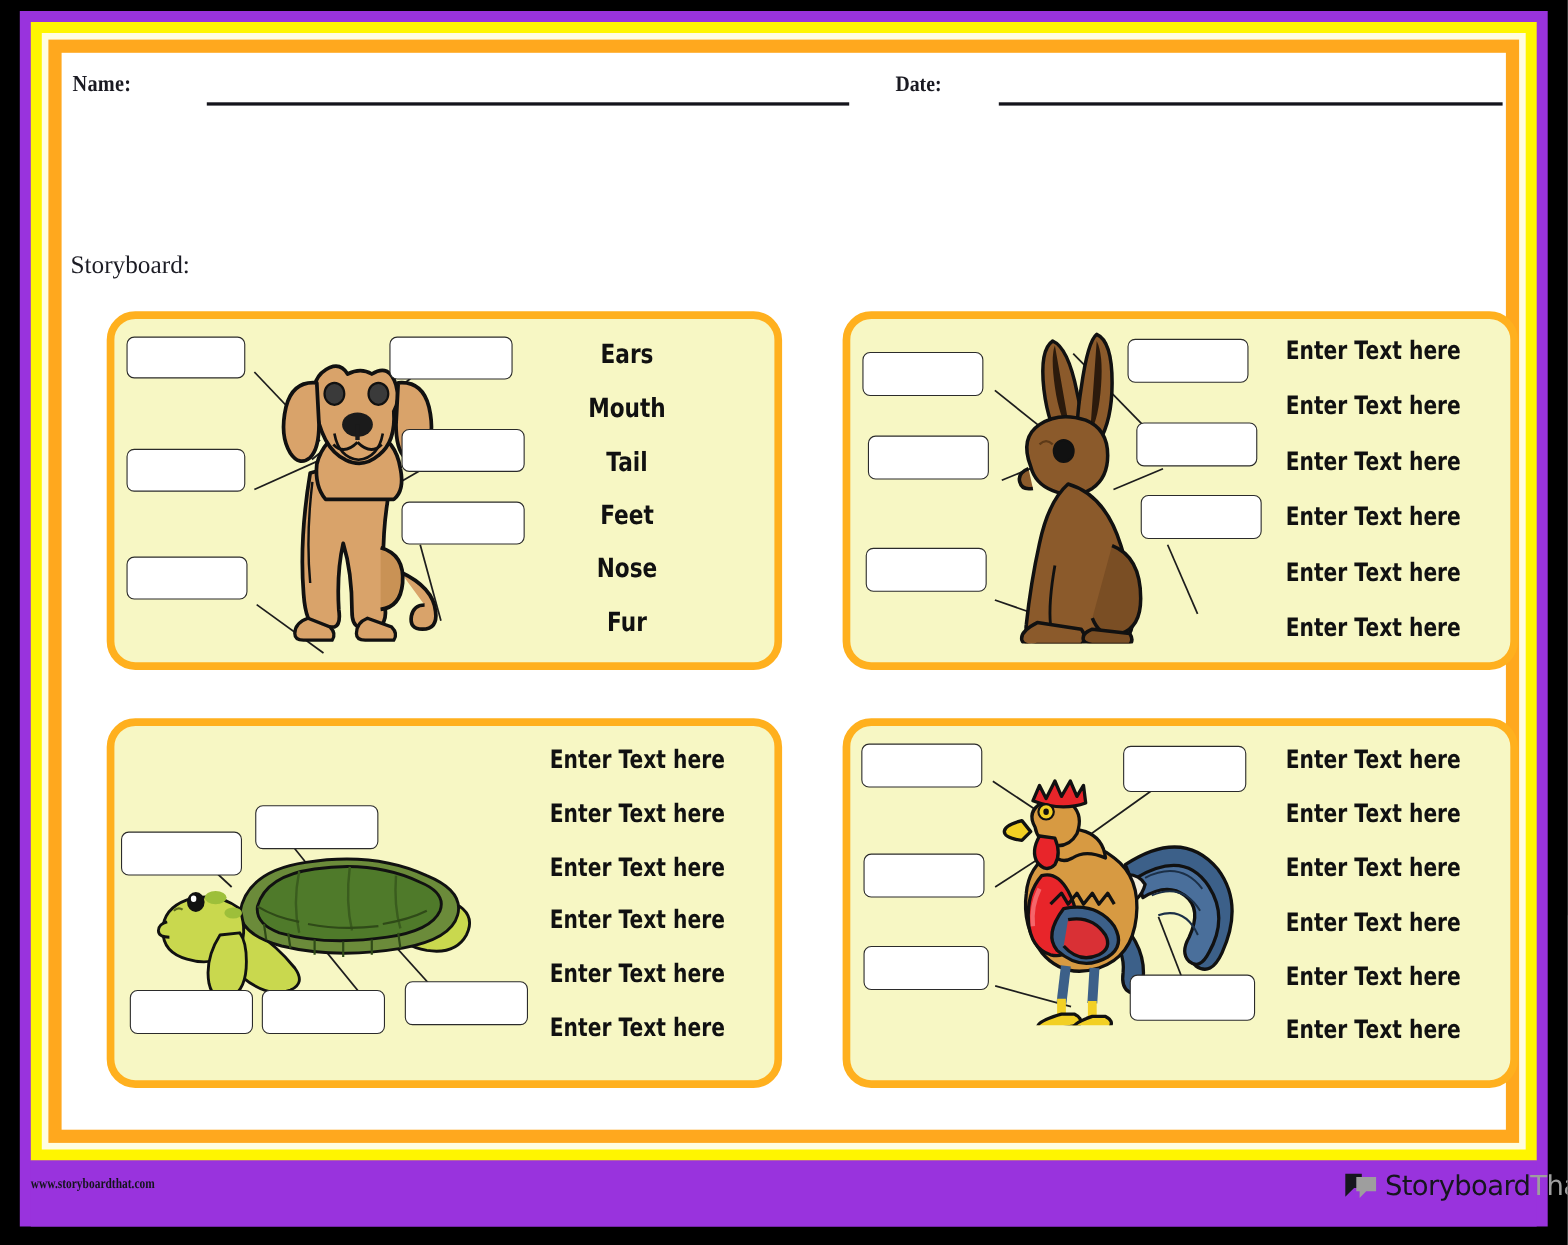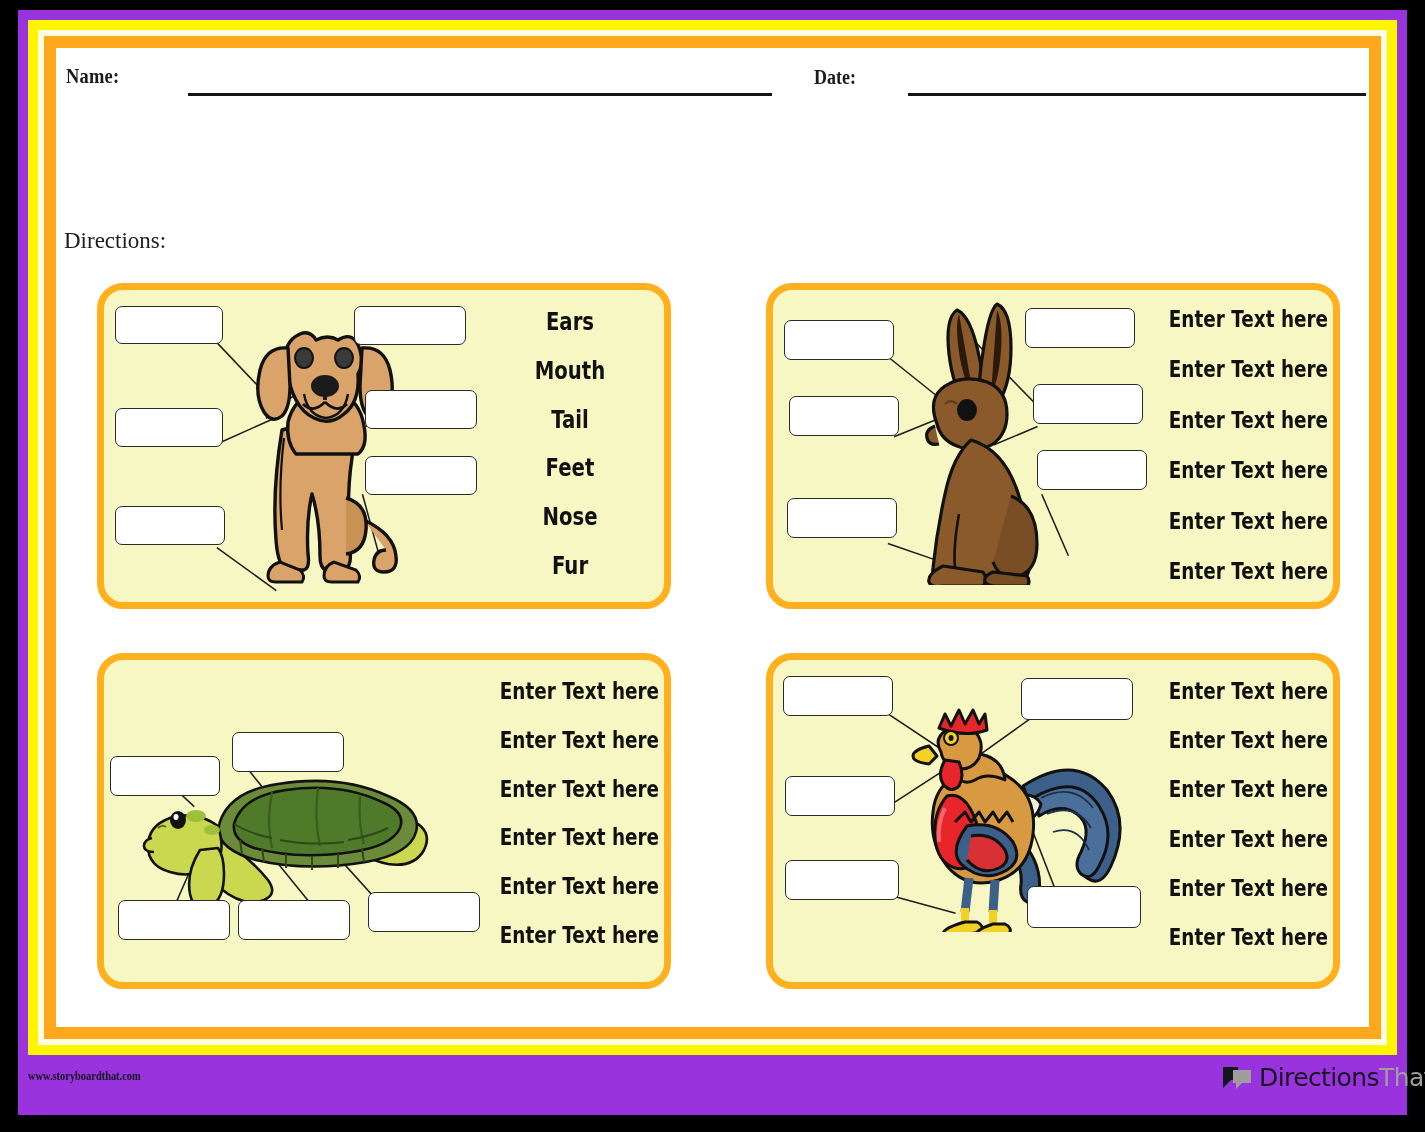--- a/index.html
+++ b/index.html
@@ -26,21 +26,21 @@
   .title-shadow{position:absolute;left:6px;top:6px;width:640px;height:88px;background:#000;border-radius:46px;}
   .title-pill{position:absolute;left:0;top:0;width:628px;height:78px;background:#F7F0AA;
     border:7px solid #000;border-radius:44px;display:flex;align-items:center;justify-content:center;}
   .title-text{font-family:"DejaVu Sans",sans-serif;font-weight:bold;font-size:38px;color:#2b2b2b;
     letter-spacing:.5px;}
 
   .directions{position:absolute;left:64px;top:228px;font-family:"Liberation Serif",serif;
     font-size:23px;color:#1c1c24;}
 
   
-  .panel{position:absolute;background:#F7F7C4;border:7px solid #FFB01E;border-radius:26px;}
+  .panel{position:absolute;background:#F7F7C4;border:7px solid #FFB01E;border-radius:26px;padding-left:40px;}
   .p-dog{left:97px;top:283px;width:560px;height:312px;}
   .p-rab{left:766px;top:283px;width:560px;height:312px;}
   .p-tur{left:97px;top:653px;width:560px;height:322px;}
   .p-roo{left:766px;top:653px;width:560px;height:322px;}
 
   .inner{position:absolute;left:0;top:0;right:0;bottom:0;}
 
   
   .abox{position:absolute;background:#fff;border:1.6px solid #2b2b2b;border-radius:7px;}
 
@@ -76,21 +76,21 @@
   <div class="frame-cream"></div>
   <div class="frame-orange"></div>
   <div class="sheet"></div>
 
   <div class="name-label">Name:</div>
   <div class="name-rule"></div>
   <div class="date-label">Date:</div>
   <div class="date-rule"></div>
 
 
-  <div class="directions">Directions:</div>
+  <div class="directions">Storyboard:</div>
 
   <div class="panel p-dog">
     <div class="inner">
       <svg class="lines" viewBox="0 0 546 298">
         <line x1="108" y1="46" x2="165" y2="106"></line>
         <line x1="248" y1="48" x2="158" y2="122"></line>
         <line x1="108" y1="148" x2="175" y2="118"></line>
         <line x1="258" y1="128" x2="182" y2="172"></line>
         <line x1="252" y1="196" x2="270" y2="262"></line>
         <line x1="110" y1="248" x2="168" y2="290"></line>
@@ -355,17 +355,17 @@
   </div>
 
   <div class="footer"></div>
   <div class="foot-url">www.storyboardthat.com</div>
   <div class="logo">
     <svg width="30" height="26" viewBox="0 0 30 26">
       <path d="M1 2 h15 v13 h-7 l-8 8 z" fill="#16161e"></path>
       <path d="M11 5 h18 v13 h-9 l-6 6 v-6 h-3 z" fill="#9E9E9E"></path>
     </svg>
     <span class="logo-text">
-      <span class="logo-sb">Directions</span><span class="logo-that">That</span>
+      <span class="logo-sb">Storyboard</span><span class="logo-that">That</span>
     </span>
   </div>
 
 </div>
 
 </body></html>

